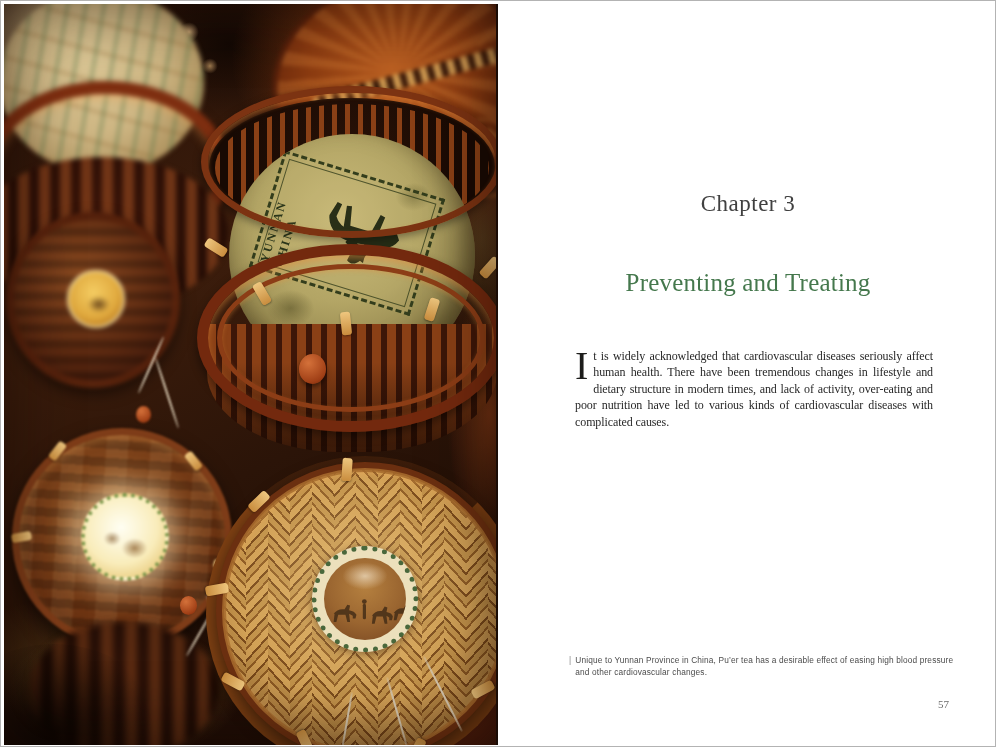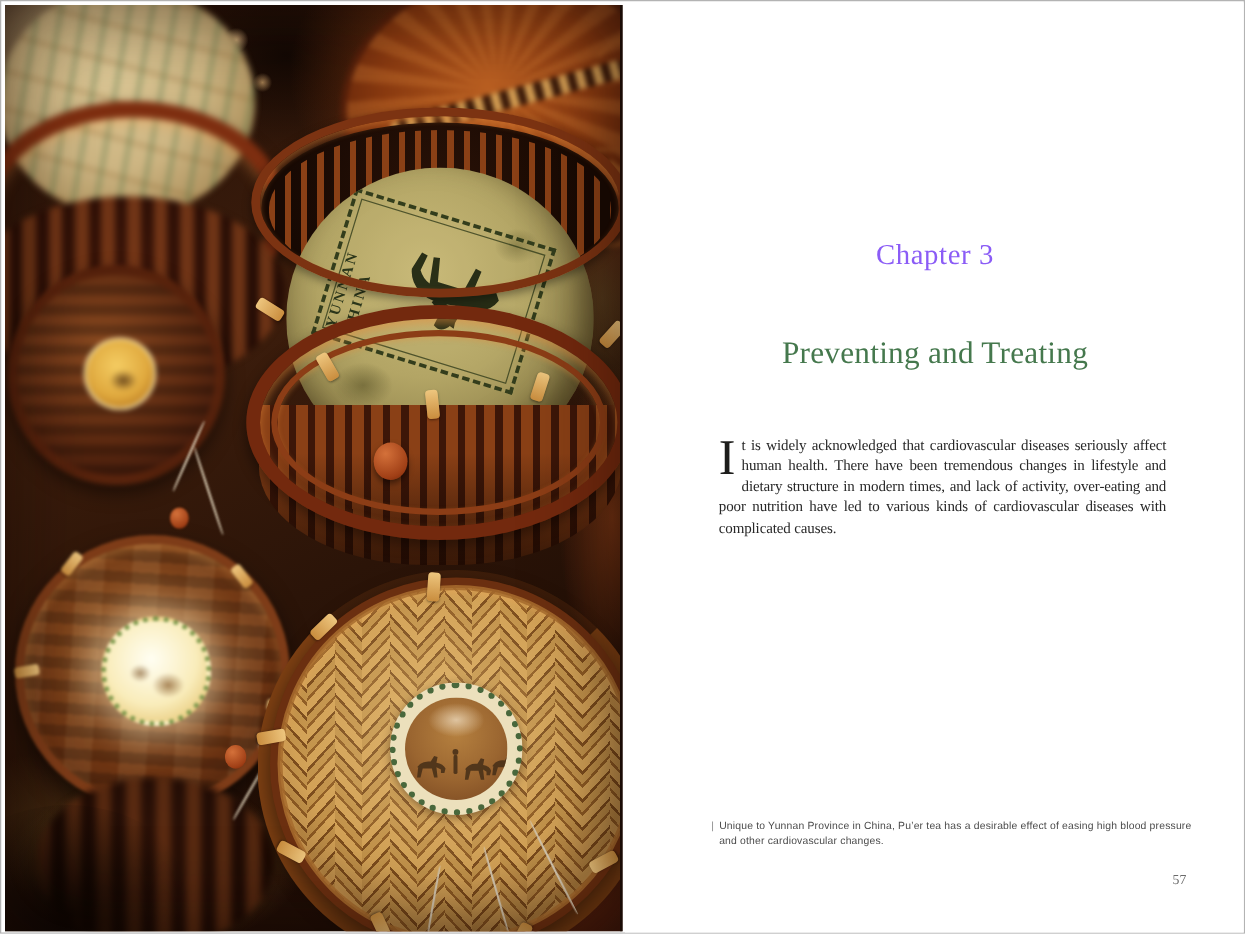--- a/index.html
+++ b/index.html
@@ -303,21 +303,21 @@
     </div>
     <div class="string s-bc1"></div>
     <div class="string s-bc2"></div>
     <div class="string s-bc3"></div>
 
     <div class="fg-shadow"></div>
     <div class="vignette"></div>
   </div>
 
   <div class="page">
-    <div class="chapter" style="color: #8b5cf6;">Chapter 3</div>
+    <div class="chapter" style="color: #404040;">Chapter 3</div>
     <div class="title" style="color: rgb(69, 120, 77);">
       <span>Preventing and Treating</span>
     </div>
     <p class="body-par" style="color: rgb(40, 40, 40);">
       <span class="dropcap" style="color: rgb(29, 29, 27);">I</span><span>t is widely acknowledged that cardiovascular diseases seriously affect human health. There have been tremendous changes in lifestyle and dietary structure in modern times, and lack of activity, over-eating and poor nutrition have led to various kinds of cardiovascular diseases with complicated causes.</span>
     </p>
     <div class="caption" style="color: rgb(75, 75, 75);">
       <span class="cap-bar">|</span>
       <span class="cap-text">
         <span>Unique to Yunnan Province in China, Pu’er tea has a desirable effect of easing high blood pressure</span>

